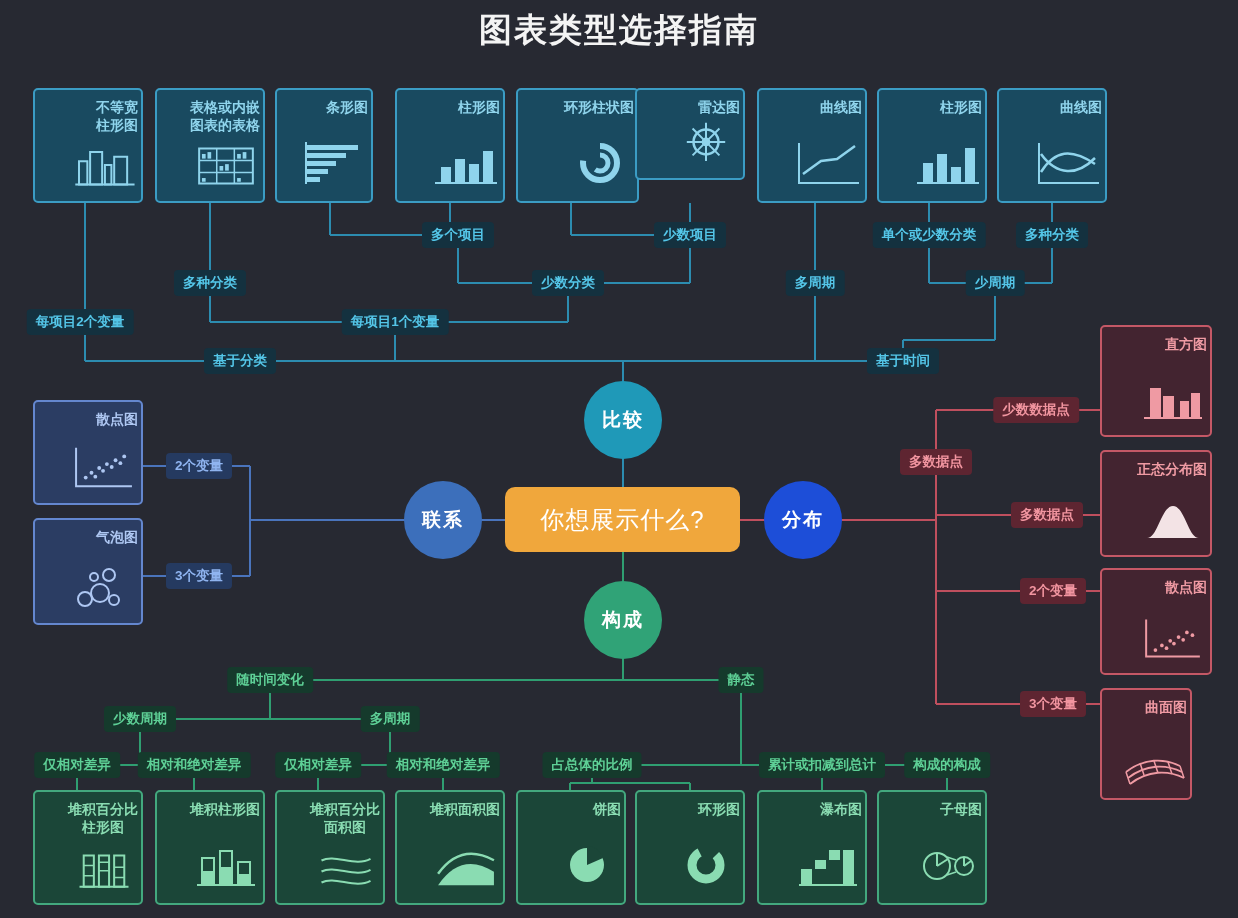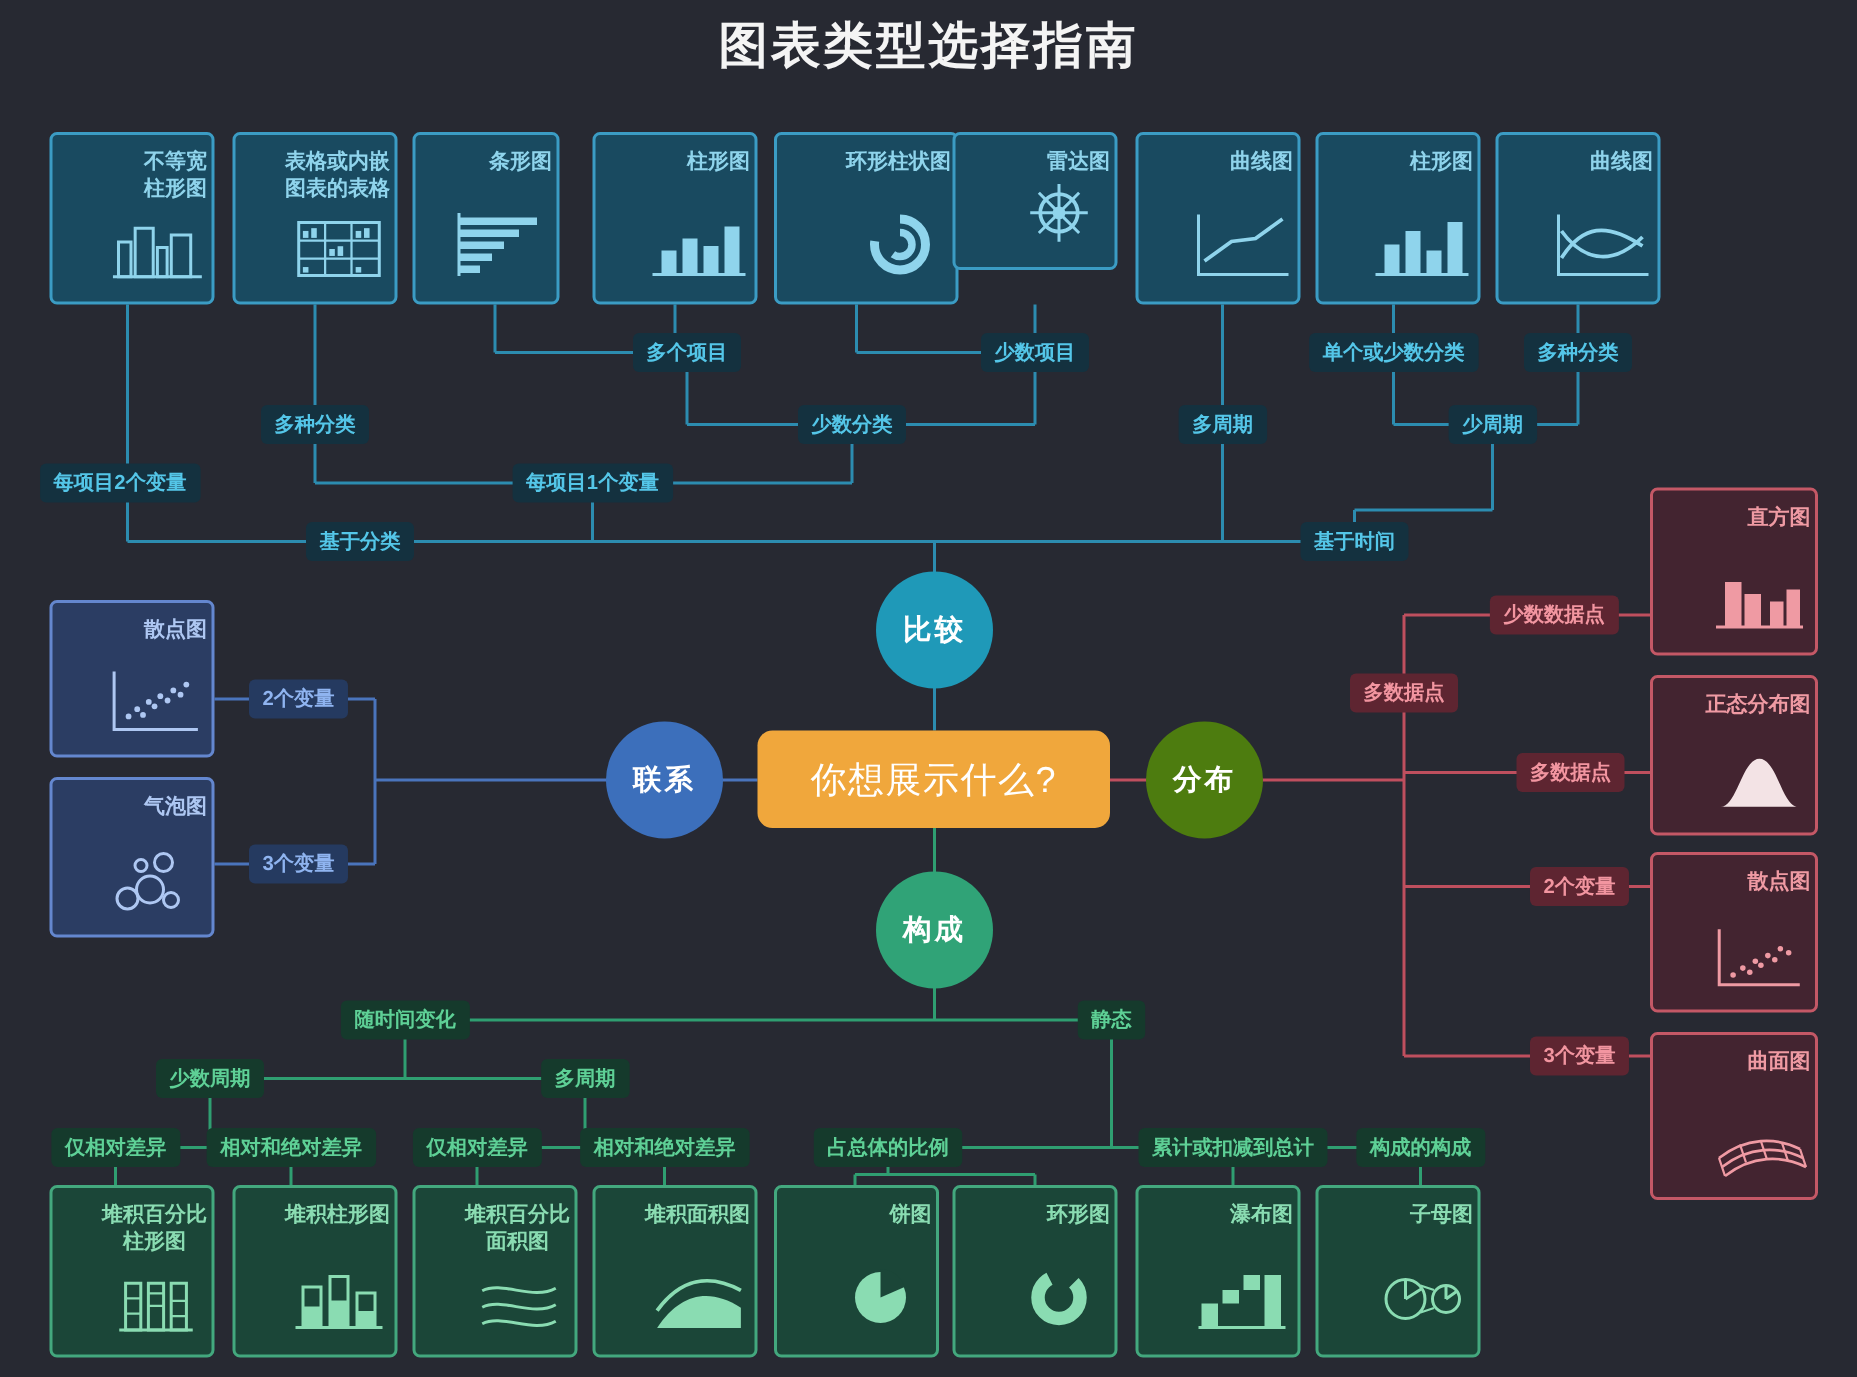--- a/index.html
+++ b/index.html
@@ -21,21 +21,21 @@
         padding:4px 9px;border-radius:4px;white-space:nowrap;z-index:3;}
   .teal-chip{background:#14313f;color:#54c6e8;}
   .blue-chip{background:#253a60;color:#8fb4f0;}
   .red-chip{background:#5e2531;color:#f295a0;}
   .green-chip{background:#153a2c;color:#5ed096;}
   .node{position:absolute;width:78px;height:78px;border-radius:50%;transform:translate(-50%,-50%);
         display:flex;align-items:center;justify-content:center;font-size:19px;font-weight:bold;
         color:#fff;z-index:3;letter-spacing:2px;}
   .node-compare{background:#1f99b8;}
   .node-relation{background:#3c6fbb;}
-  .node-distribution{background:#4d7c0f;}
+  .node-distribution{background:#1d4ed8;}
   .node-composition{background:#30a377;}
   .center-box{position:absolute;left:505px;top:487px;width:235px;height:65px;background:#f0a73c;
         border-radius:10px;display:flex;align-items:center;justify-content:center;
         font-size:24px;font-weight:normal;color:#fff;z-index:3;letter-spacing:1px;}
   svg.icon *{vector-effect:non-scaling-stroke;}
 </style>
 </head>
 <body>
 
 <div class="canvas">
@@ -223,21 +223,21 @@
       <circle cx="30" cy="38" r="2" fill="currentColor"></circle>
         <circle cx="34" cy="30" r="2" fill="currentColor"></circle>
       <circle cx="38" cy="33" r="2" fill="currentColor"></circle>
         <circle cx="43" cy="26" r="2" fill="currentColor"></circle>
       <circle cx="48" cy="29" r="2" fill="currentColor"></circle>
         <circle cx="52" cy="21" r="2" fill="currentColor"></circle>
       <circle cx="58" cy="24" r="2" fill="currentColor"></circle>
     </svg>
   </div>
 
-  <div class="card red-card" style="left:1100px;top:688px;width:112px;height:112px">
+  <div class="card red-card" style="left:1100px;top:688px;width:92px;height:112px">
     <div class="card-label">曲面图</div>
     <svg class="icon" width="74" height="54" viewBox="0 0 74 54">
       <path d="M10 38 C 28 24 48 24 64 32" stroke="currentColor" stroke-width="1.8" fill="none"></path>
       <path d="M12 44 C 30 30 50 30 66 38" stroke="currentColor" stroke-width="1.8" fill="none"></path>
       <path d="M14 50 C 32 36 52 36 68 44" stroke="currentColor" stroke-width="1.8" fill="none"></path>
       <path d="M10 38 L14 50 M24 29 L28 41 M38 27 L42 39 M52 28 L56 40 M64 32 L68 44" stroke="currentColor" stroke-width="1.5" fill="none"></path>
     </svg>
   </div>
 
   <div class="chip red-chip" style="left:1036px;top:410px">少数数据点</div>

